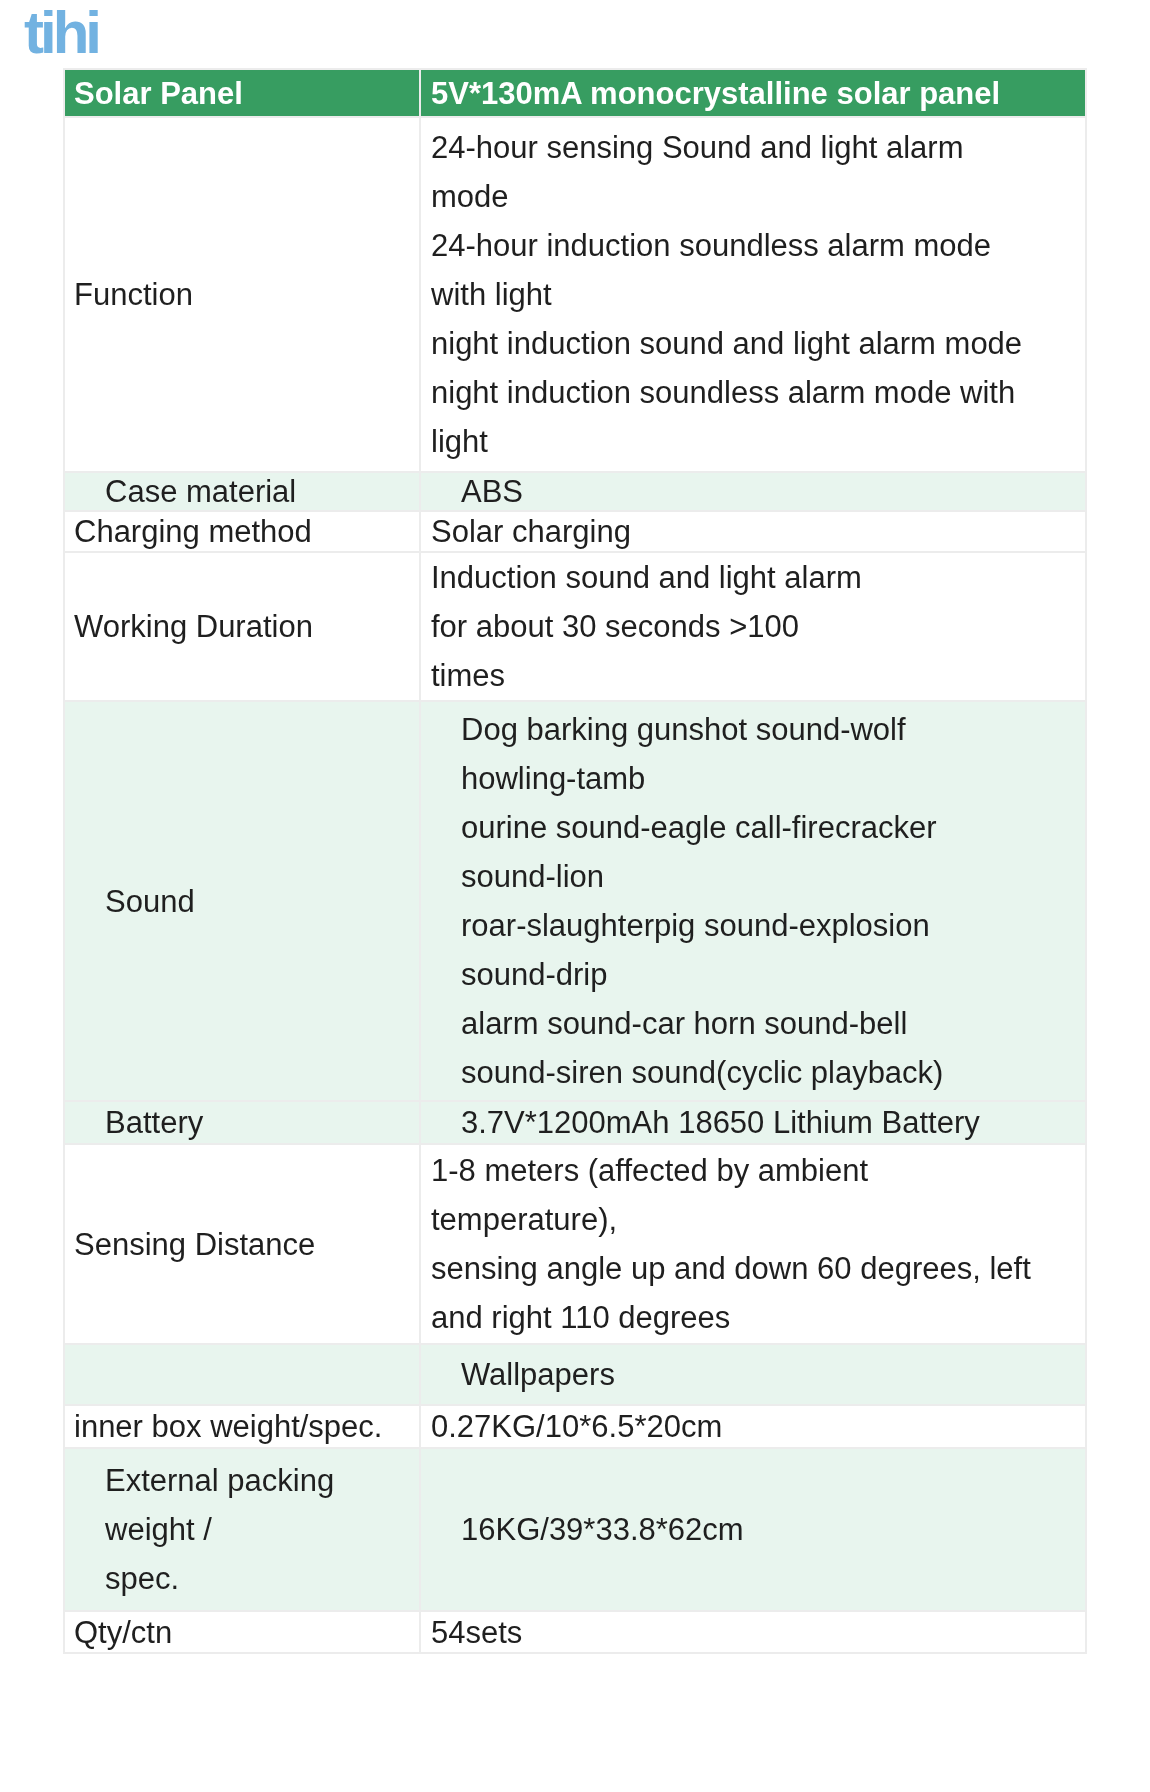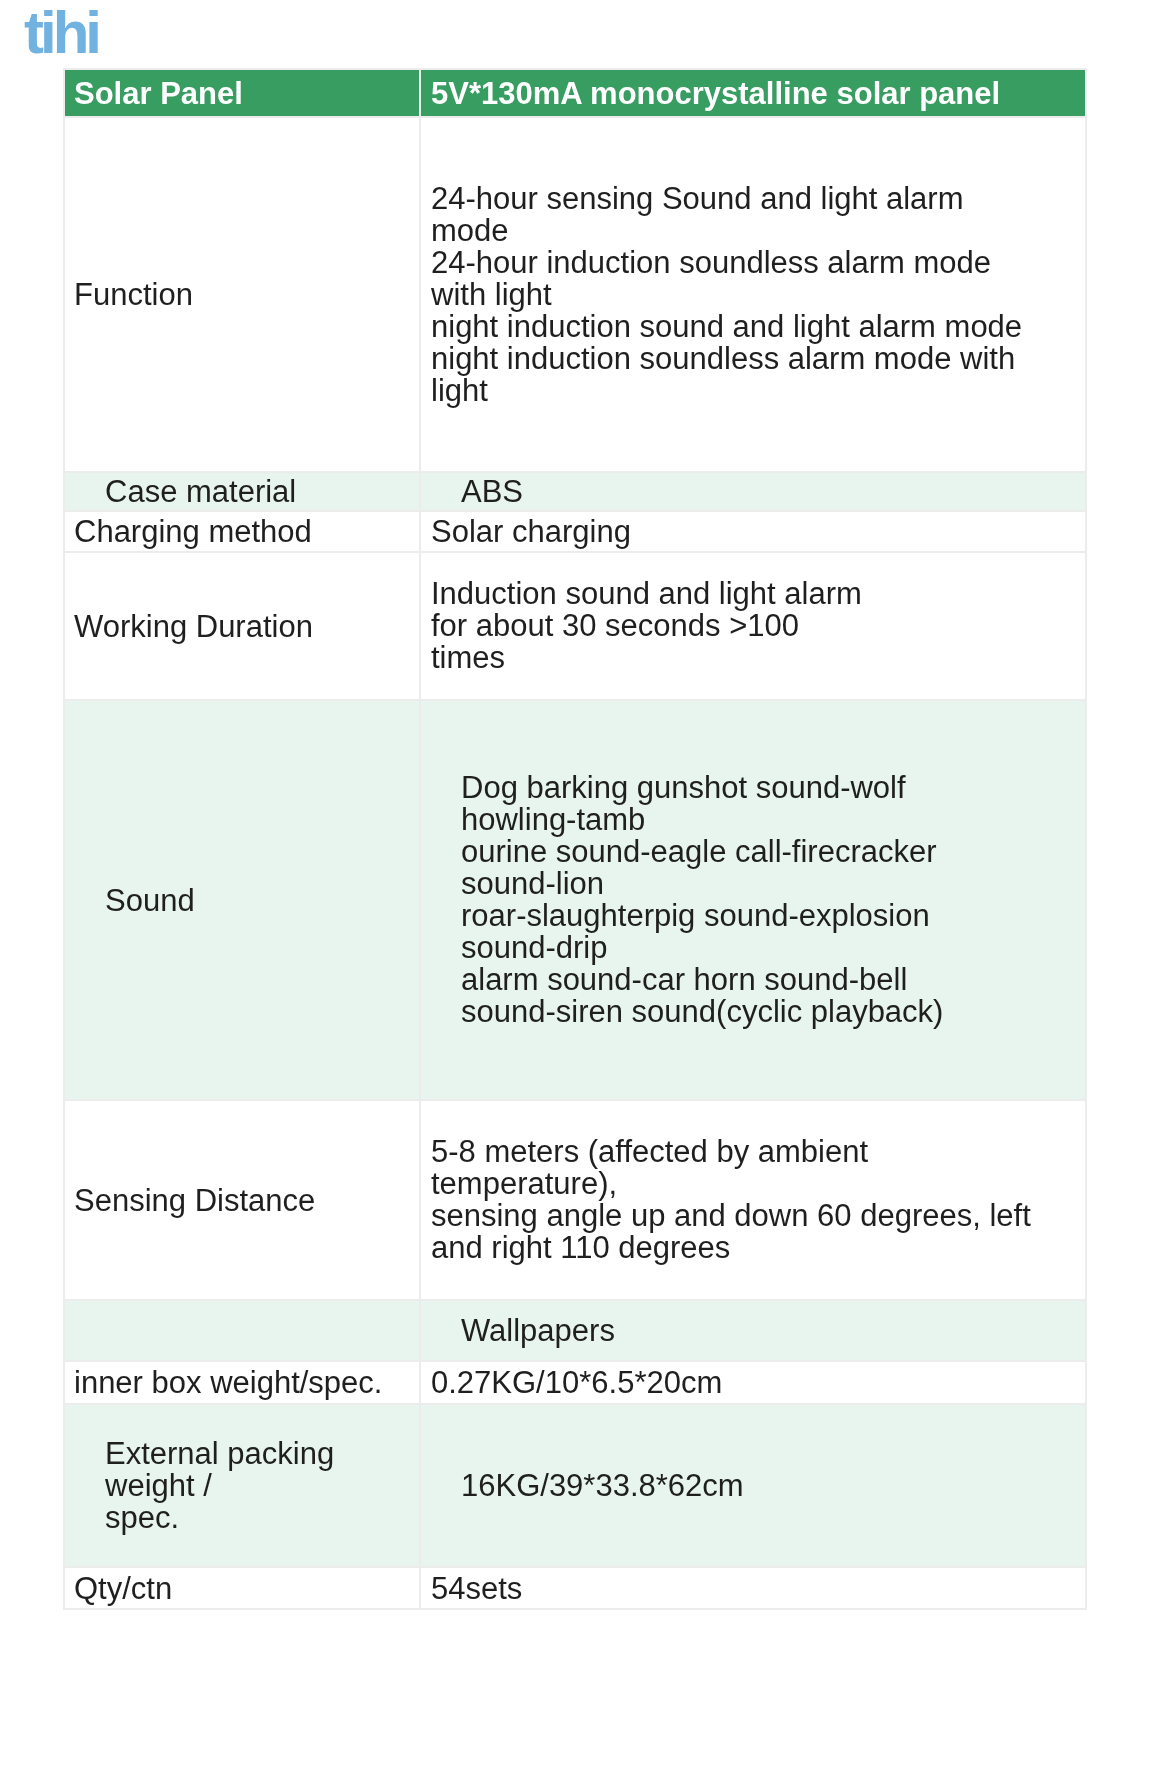--- a/index.html
+++ b/index.html
@@ -39,21 +39,21 @@
   }
   tr.hdr td {
     background: var(--header-bg, #379d61);
     color: var(--header-text, #ffffff);
     font-weight: bold;
   }
   tr.alt td {
     background: var(--row-alt-bg, #e8f5ee);
     padding-left: 40px;
   }
-  td.ml { line-height: 32px; }
+  td.ml { line-height: 49px; }
   td.value { padding-left: 10px; }
 </style>
 </head>
 <body>
 
 <div class="logo">tihi</div>
 
 <table class="spec">
   <colgroup>
       <col class="c-label">
@@ -101,24 +101,28 @@
 howling-tamb
 ourine sound-eagle call-firecracker
 sound-lion
 roar-slaughterpig sound-explosion
 sound-drip
 alarm sound-car horn sound-bell
 sound-siren sound(cyclic playback)</td>
   </tr>
 
 
+  <tr class="alt" style="height:43px">
+    <td>Battery</td>
+    <td class="value">3.7V*1200mAh 18650 Lithium Battery</td>
+  </tr>
 
   <tr style="height:200px">
     <td>Sensing Distance</td>
-    <td class="value ml">5-8 meters (affected by ambient
+    <td class="value ml">1-8 meters (affected by ambient
 temperature),
 sensing angle up and down 60 degrees, left
 and right 110 degrees</td>
   </tr>
 
   <tr class="alt" style="height:61px">
     <td></td>
     <td class="value">Wallpapers</td>
   </tr>
 

